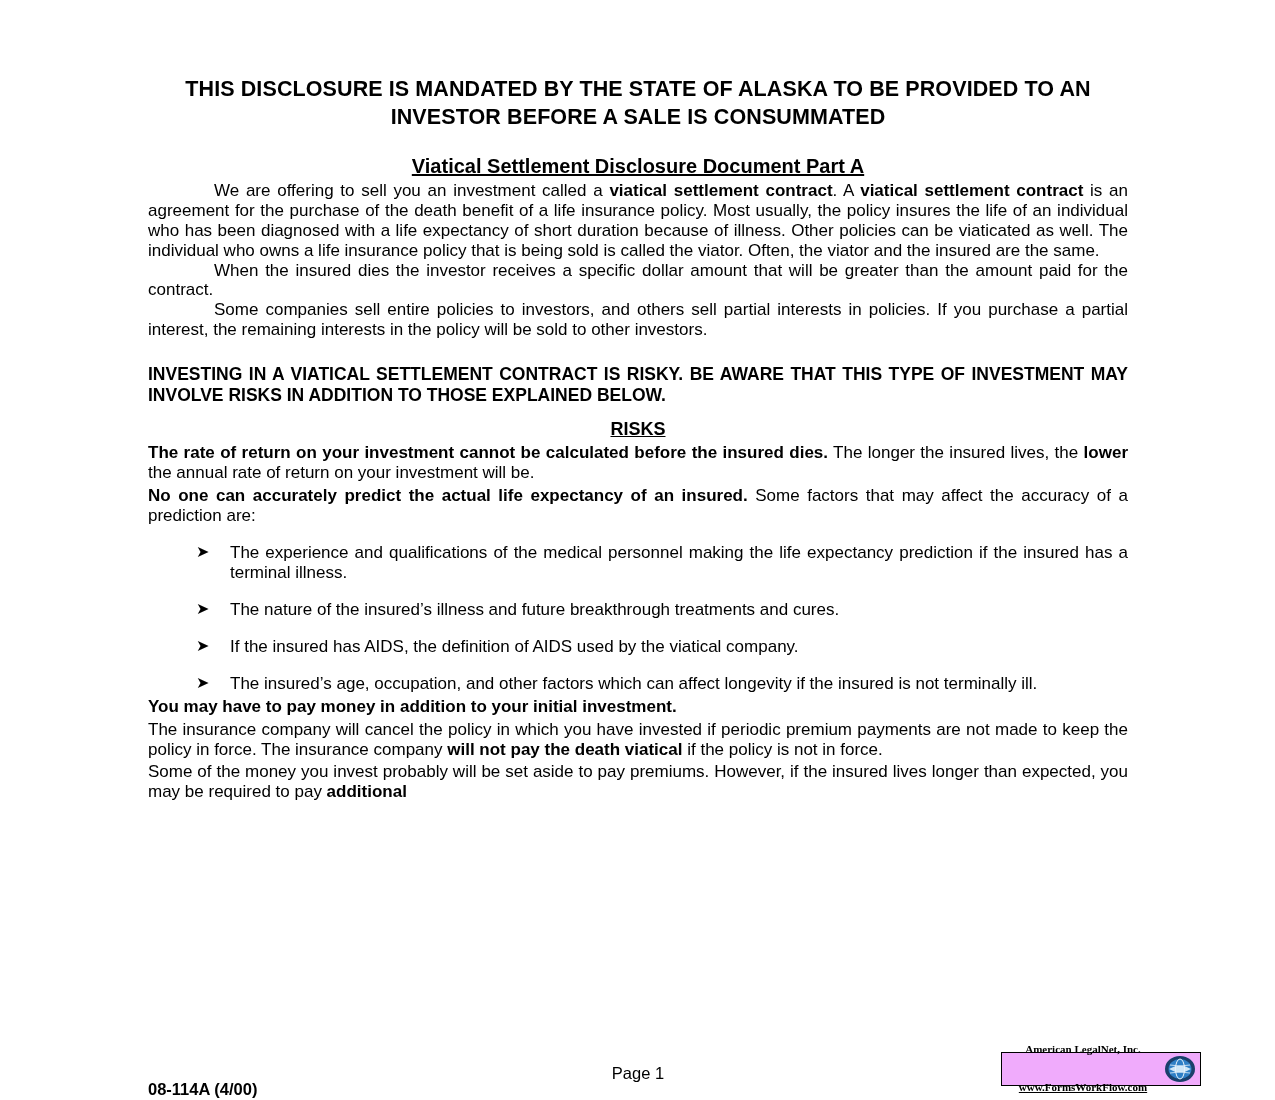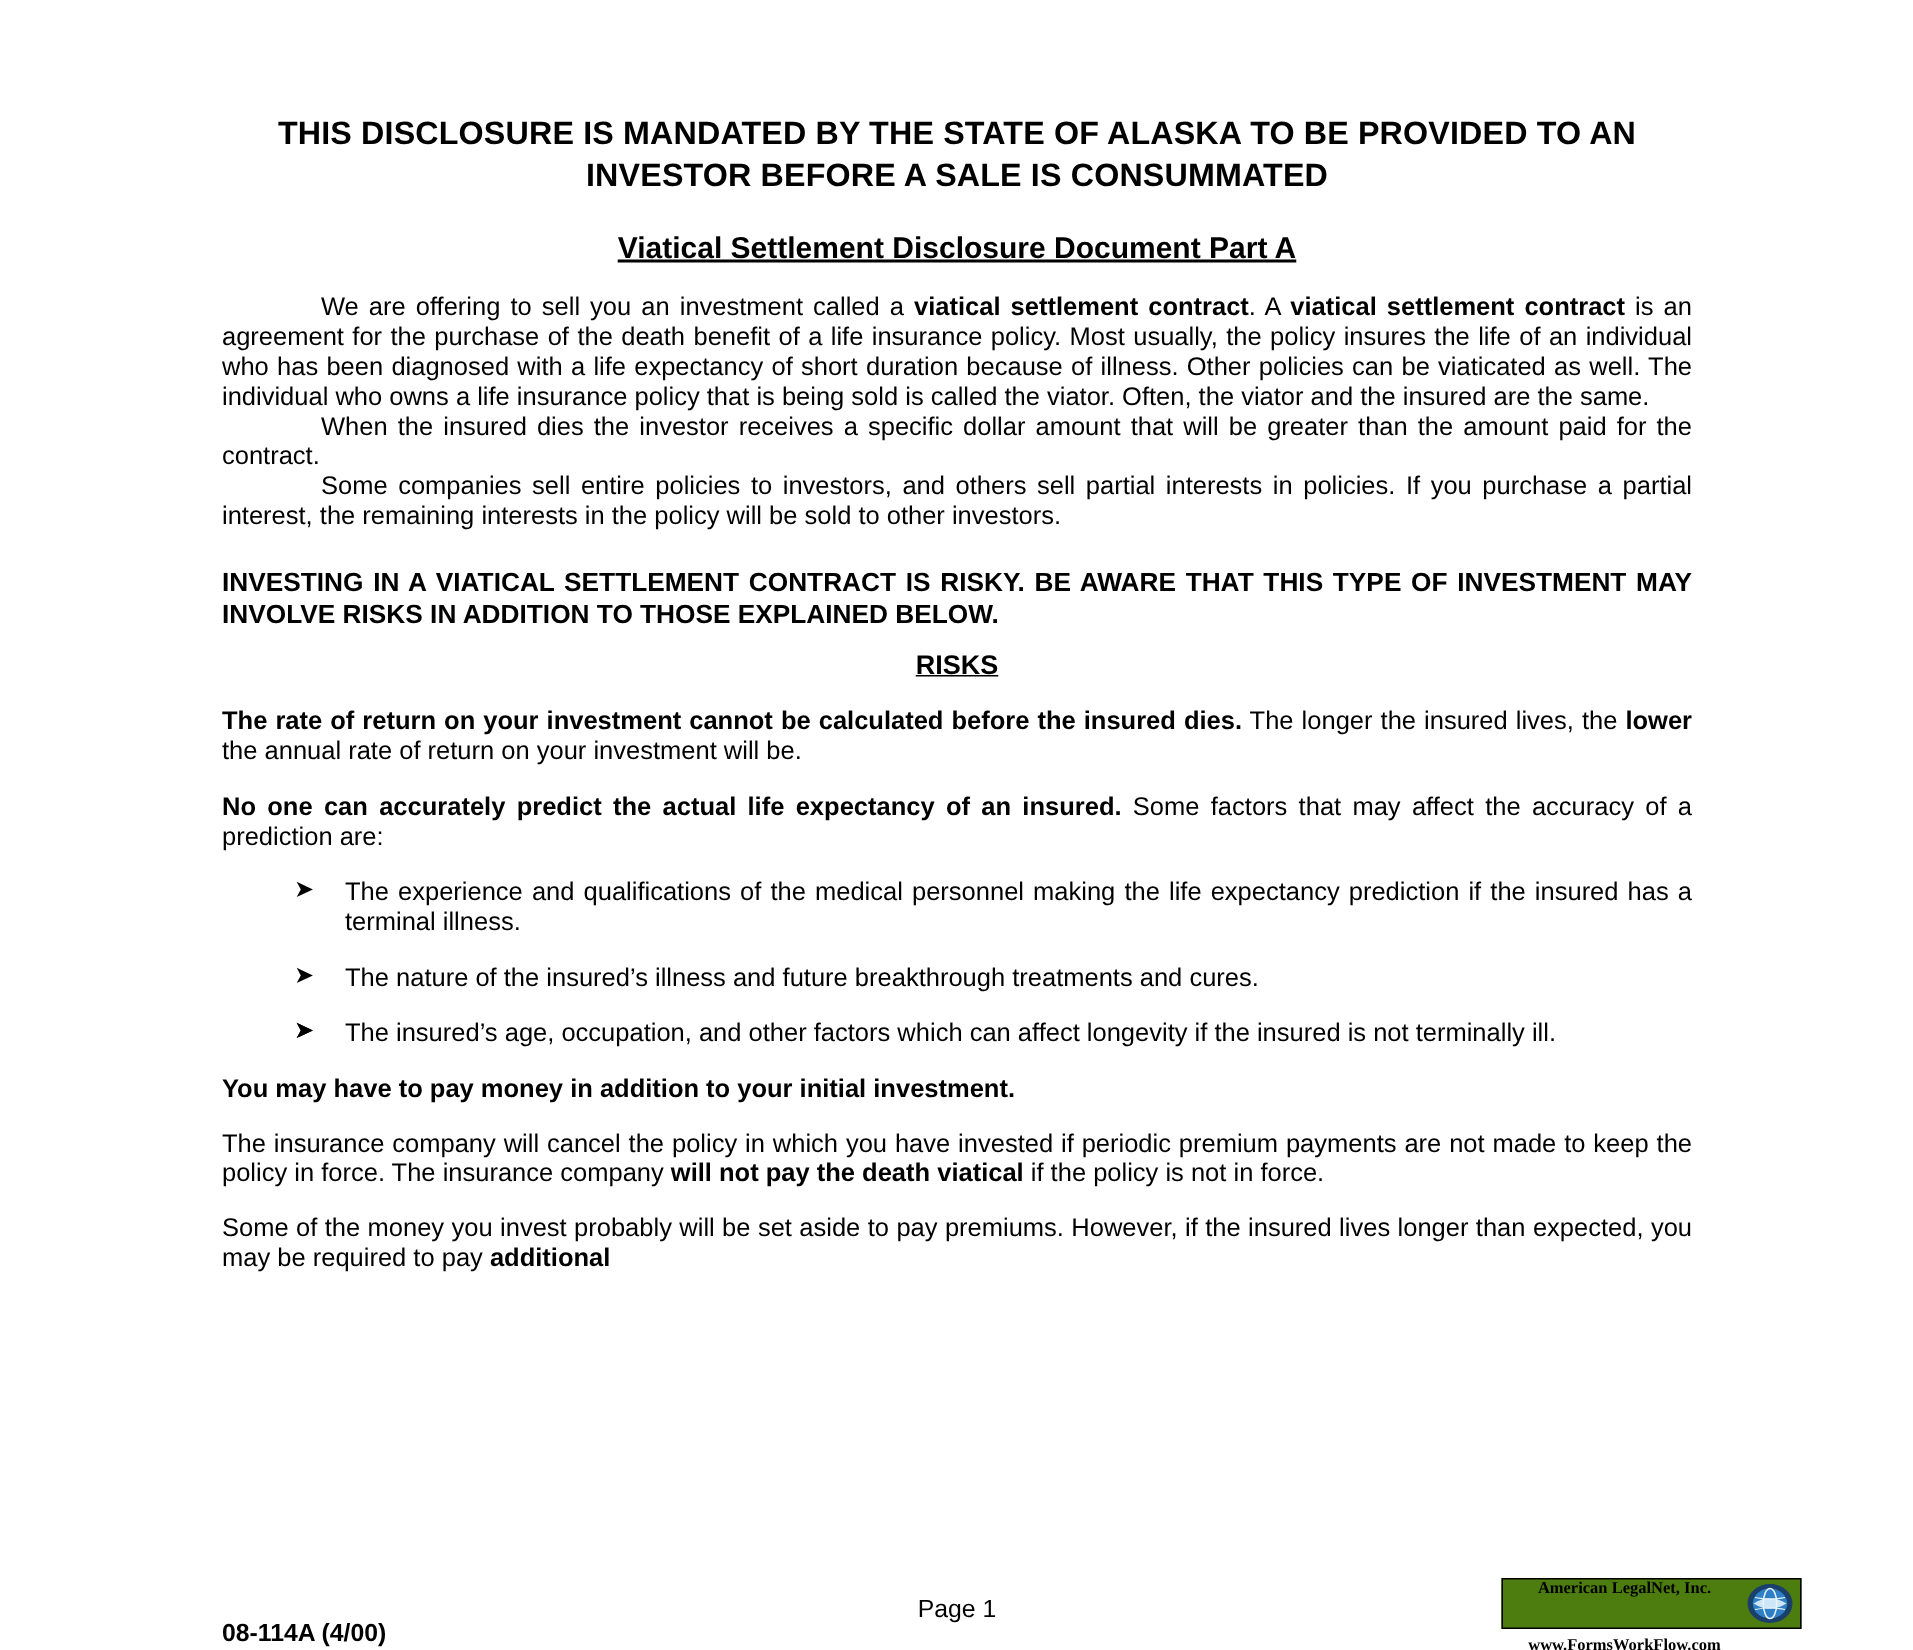--- a/index.html
+++ b/index.html
@@ -50,21 +50,21 @@
   p {
     font-size: 17px;
     line-height: 1.17;
     text-align: justify;
     margin: 0;
   }
   .indent {
     text-indent: 66px;
   }
   .gap-before {
-    margin-top: 17px;
+    margin-top: 3px;
   }
   .bold {
     font-weight: bold;
   }
   .caps-block {
     font-size: 17.5px;
     font-weight: bold;
     line-height: 1.2;
     text-align: justify;
     margin: 24px 0 0 0;
@@ -119,24 +119,24 @@
     text-align: center;
     font-weight: normal;
   }
   .stamp {
     position: absolute;
     right: 74px;
     bottom: 14px;
     width: 200px;
     height: 34px;
     border: 1px solid #000000;
-    background: #4d7c0f;
+    background: #f0abfc;
     box-sizing: border-box;
     display: flex;
-    align-items: flex-start;
+    align-items: center;
   }
   .stamp-text {
     flex: 1;
     text-align: center;
     font-family: "Liberation Serif", serif;
     font-size: 11px;
     line-height: 1.25;
     font-weight: bold;
     padding-left: 4px;
   }
@@ -184,20 +184,21 @@
       <li class="bullet-item">
         <span class="bullet-marker">➤</span>
         <span>The experience and qualifications of the medical personnel making the life expectancy prediction if the insured has a terminal illness.</span>
       </li>
       <li class="bullet-item">
         <span class="bullet-marker">➤</span>
         <span>The nature of the insured’s illness and future breakthrough treatments and cures.</span>
       </li>
       <li class="bullet-item">
         <span class="bullet-marker">➤</span>
+        <span>If the insured has AIDS, the definition of AIDS used by the viatical company.</span>
       </li>
       <li class="bullet-item">
         <span class="bullet-marker">➤</span>
         <span>The insured’s age, occupation, and other factors which can affect longevity if the insured is not terminally ill.</span>
       </li>
     </ul>
 
     <p class="gap-before bold">You may have to pay money in addition to your initial investment.</p>
 
     <p class="gap-before"><span>The insurance company will cancel the policy in which you have invested if periodic premium payments are not made to keep the policy in force.  The insurance company </span><span class="bold">will not pay the death viatical</span><span> if the policy is not in force.</span></p>

